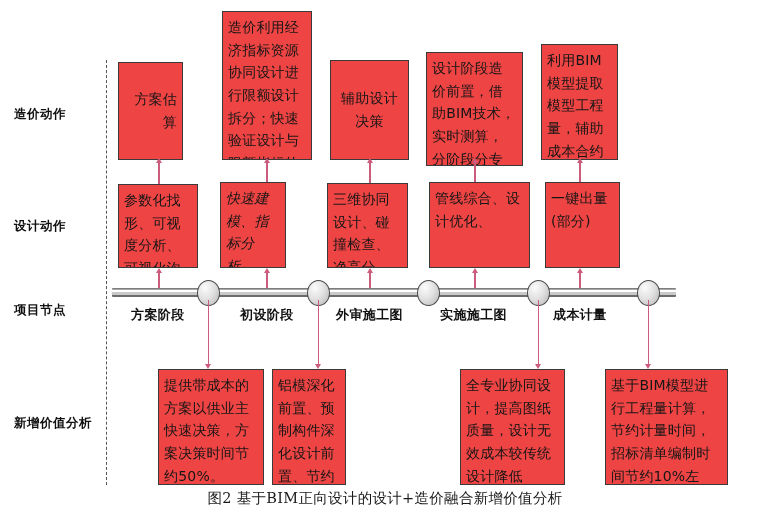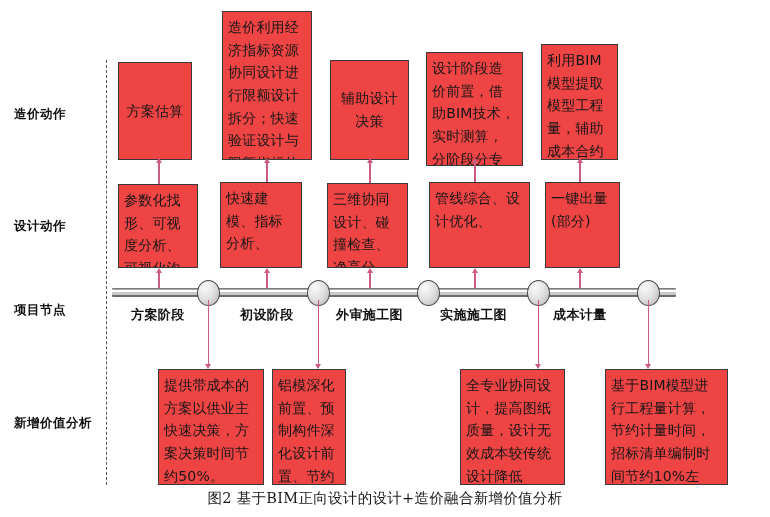--- a/index.html
+++ b/index.html
@@ -137,21 +137,21 @@
 
 <div id="canvas">
 
   <div class="rail"></div>
 
   <div class="row-label" style="top:106px;">造价动作</div>
   <div class="row-label" style="top:218px;">设计动作</div>
   <div class="row-label" style="top:302px;">项目节点</div>
   <div class="row-label" style="top:415px;">新增价值分析</div>
 
-  <div class="box center shadowtop" style="left:118px; top:62px; width:74px; height:98px;">
+  <div class="box center shadowtop" style="left:118px; top:62px; width:65px; height:98px;text-align:right;">
     <span class="txt">方案估算</span>
   </div>
 
   <div class="box" style="left:222px; top:11px; width:90px; height:149px;">
     <span class="txt">造价利用经济指标资源协同设计进行限额设计拆分；快速验证设计与限额指标的匹配度</span>
   </div>
 
   <div class="box center" style="left:330px; top:60px; width:79px; height:100px;">
     <span class="txt">辅助设计决策</span>
   </div>
@@ -176,21 +176,21 @@
   <div class="conn" style="left:474px; top:162px; height:22px;"></div>
   <div class="arrow-up" style="left:471.5px; top:158px;"></div>
 
   <div class="conn" style="left:579px; top:162px; height:22px;"></div>
   <div class="arrow-up" style="left:576.5px; top:158px;"></div>
 
   <div class="box" style="left:118px; top:184px; width:80px; height:84px;">
     <span class="txt">参数化找形、可视度分析、可视化沟通、多方案比较</span>
   </div>
 
-  <div class="box" style="left:220px; top:182px; width:82px; height:86px;">
+  <div class="box" style="left:220px; top:182px; width:66px; height:86px;font-style:italic;">
     <span class="txt">快速建模、指标分析、</span>
   </div>
 
   <div class="box" style="left:327px; top:183px; width:81px; height:85px;">
     <span class="txt">三维协同设计、碰撞检查、净高分析、快速出图</span>
   </div>
 
   <div class="box" style="left:429px; top:182px; width:101px; height:86px;">
     <span class="txt">管线综合、设计优化、</span>
   </div>

